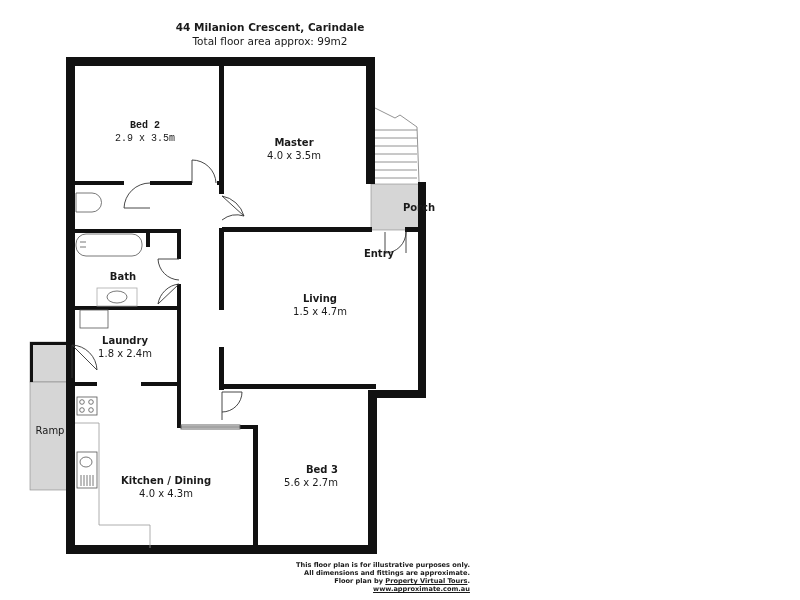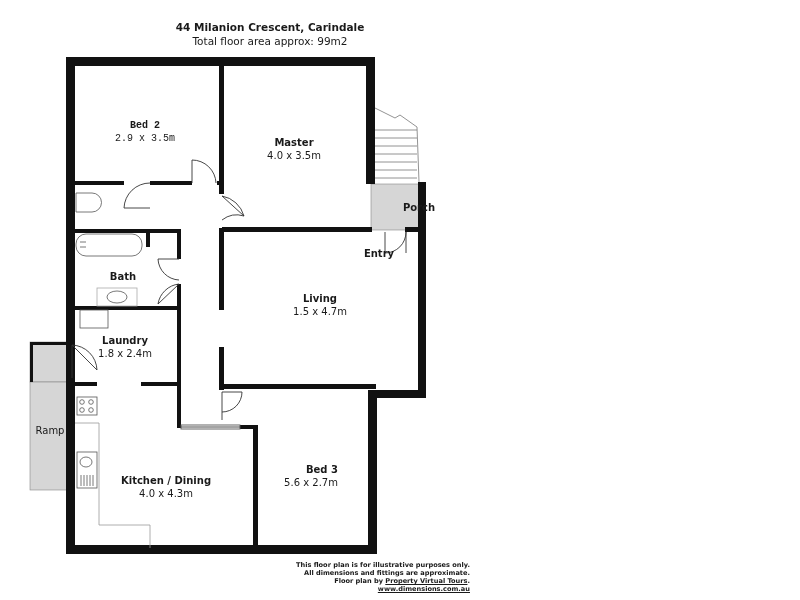--- a/index.html
+++ b/index.html
@@ -184,14 +184,14 @@
 </div>
 <div class="lbl" style="left:311px;top:476px;text-align:right;">
   <div class="n">Bed 3</div>
   <div>5.6 x 2.7m</div>
 </div>
 
 <div class="footer">
   <div>This floor plan is for illustrative purposes only.</div>
   <div>All dimensions and fittings are approximate.</div>
   <div><span>Floor plan by </span><span class="u">Property Virtual Tours</span><span>.</span></div>
-  <div class="u">www.dimensions.com.au</div>
+  <div class="u">www.approximate.com.au</div>
 </div>
 
 </body></html>

